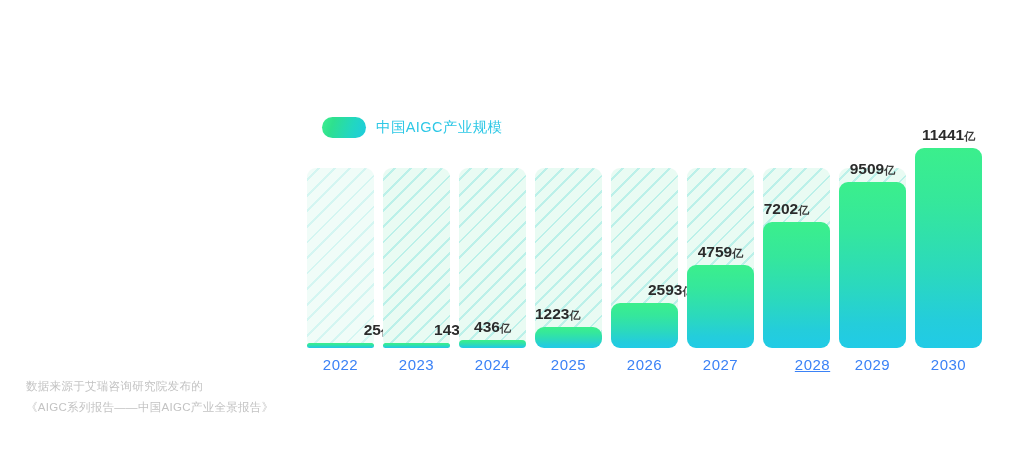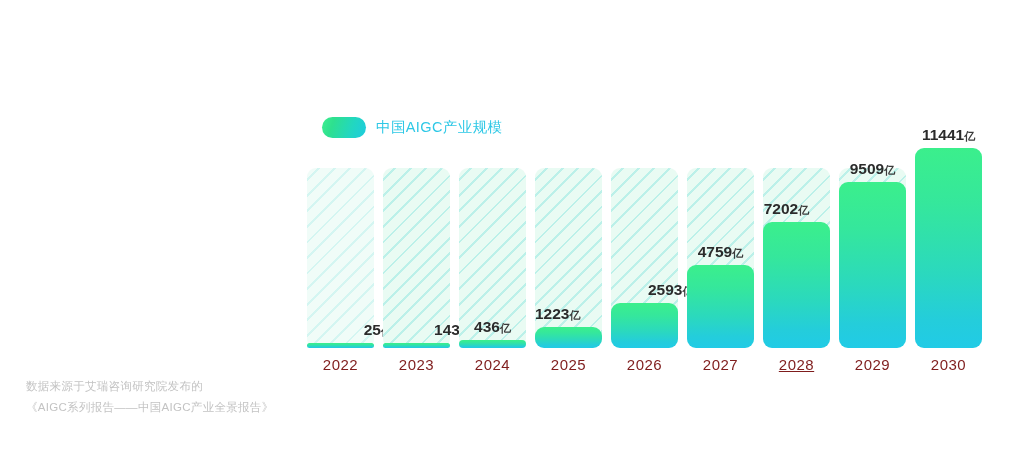--- a/index.html
+++ b/index.html
@@ -136,21 +136,21 @@
   .bar-value .unit {
     font-size: 11px;
     font-weight: 700;
     color: #3a3a3a;
     letter-spacing: 0px;
   }
   .bar-label {
     position: absolute;
     text-align: center;
     font-size: 15px;
-    color: #7f1d1d;
+    color: #3b82f6;
     letter-spacing: 0.5px;
     white-space: nowrap;
   }
 </style>
 </head>
 <body>
 
 <div id="root">
 
 
@@ -198,21 +198,21 @@
       <div class="bar-group" style="left: 687px; top: 0px; width: 67px; height: 450px;">
         <div class="bar-track" style="left: 0px; top: 168px; width: 67px; height: 180px;"></div>
         <div class="bar-fill" style="left: 0px; top: 264.808px; width: 67px; height: 83.192px;"></div>
         <div class="bar-value" style="left: 0px; width: 67px; text-align: center; top: 242.808px;"><span>4759</span><span class="unit">亿</span></div>
         <div class="bar-label" style="left: 0px; width: 67px; top: 356px;">2027</div>
       </div>
       <div class="bar-group" style="left: 763px; top: 0px; width: 67px; height: 450px;">
         <div class="bar-track" style="left: 0px; top: 168px; width: 67px; height: 180px;"></div>
         <div class="bar-fill" style="left: 0px; top: 222.102px; width: 67px; height: 125.898px;"></div>
         <div class="bar-value" style="left: 0px; width: 47px; text-align: center; top: 200.102px;"><span>7202</span><span class="unit">亿</span></div>
-        <div class="bar-label" style="left: 0px; width: 67px; top: 356px; text-decoration: underline;">2028</div>
+        <div class="bar-label" style="left: 16px; width: 67px; top: 356px; text-decoration: underline;">2028</div>
       </div>
       <div class="bar-group" style="left: 839px; top: 0px; width: 67px; height: 318px;">
         <div class="bar-track" style="left: 0px; top: 168px; width: 67px; height: 180px;"></div>
         <div class="bar-fill" style="left: 0px; top: 181.773px; width: 67px; height: 166.227px;"></div>
         <div class="bar-value" style="left: 0px; width: 67px; text-align: center; top: 159.773px;"><span>9509</span><span class="unit">亿</span></div>
         <div class="bar-label" style="left: 0px; width: 67px; top: 356px;">2029</div>
       </div>
       <div class="bar-group" style="left: 915px; top: 0px; width: 67px; height: 450px;">
         <div class="bar-track" style="left: 0px; top: 168px; width: 67px; height: 180px;"></div>
         <div class="bar-fill" style="left: 0px; top: 148px; width: 67px; height: 200px;"></div>

